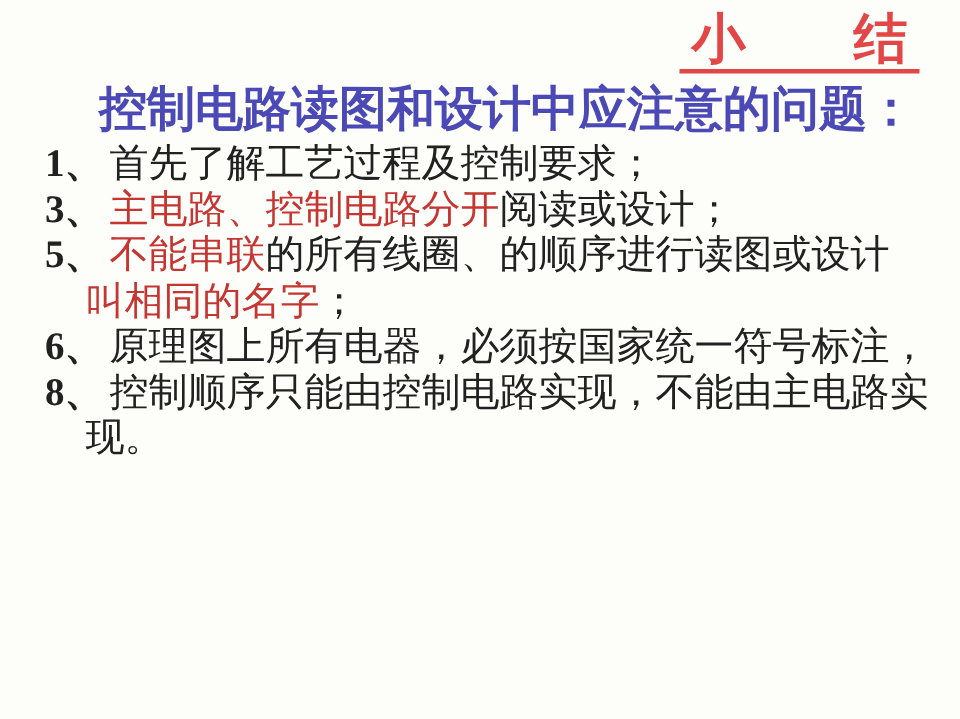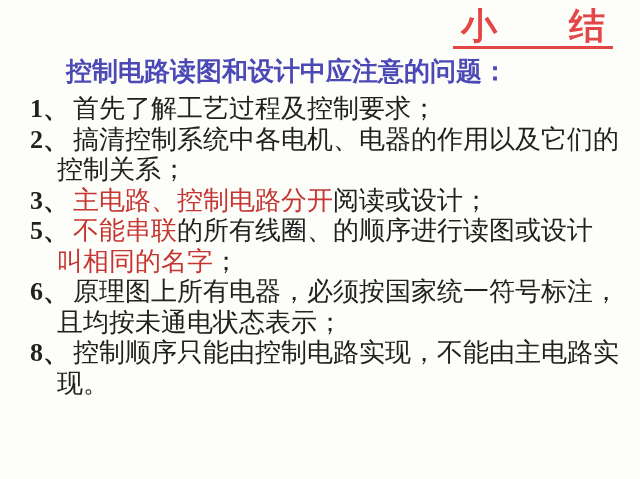--- a/index.html
+++ b/index.html
@@ -27,21 +27,21 @@
     line-height: 38px;
     font-weight: bold;
     color: var(--title-red, #e24646);
     border-bottom: 3px solid var(--title-red, #e24646);
     padding: 0 8px 1px 8px;
     white-space: pre;
     letter-spacing: 0;
   }
   .subtitle {
     margin: 8px 0 0 66px;
-    font-size: 26px;
+    font-size: 32px;
     line-height: 30px;
     font-weight: bold;
     color: var(--subtitle-blue, #4a49b5);
   }
   .summary-list {
     margin-top: 7px;
     font-size: 26px;
     line-height: 30.5px;
     color: var(--text-black, #212121);
   }
@@ -63,19 +63,18 @@
 </head>
 <body>
 
 <div class="slide">
   <div class="title-wrap">
     <span class="slide-title">小　　结</span>
   </div>
   <div class="subtitle">控制电路读图和设计中应注意的问题：</div>
   <div class="summary-list">
       <div class="item"><span class="num">1、</span><span class="seg-black">首先了解工艺过程及控制要求；</span></div>
-      <div class="item"><span class="num">2、</span><span class="seg-black">搞清控制系统中各电机、电器的作用以及它们的</span><br><span class="seg-black">控制关系；</span></div>
       <div class="item"><span class="num">3、</span><span class="seg-red">主电路、控制电路分开</span><span class="seg-black">阅读或设计；</span></div>
       <div class="item"><span class="num">5、</span><span class="seg-red">不能串联</span><span class="seg-black">的所有线圈、的顺序进行读图或设计</span><br><span class="seg-red">叫相同的名字</span><span class="seg-black">；</span></div>
-      <div class="item"><span class="num">6、</span><span class="seg-black">原理图上所有电器，必须按国家统一符号标注，</span><br><span class="seg-black">且均按未通电状态表示；</span></div>
+      <div class="item"><span class="num">6、</span><span class="seg-black">原理图上所有电器，必须按国家统一符号标注，</span><br></div>
       <div class="item"><span class="num">8、</span><span class="seg-black">控制顺序只能由控制电路实现，不能由主电路实现。</span></div>
     </div>
 </div>
 
 </body></html>

